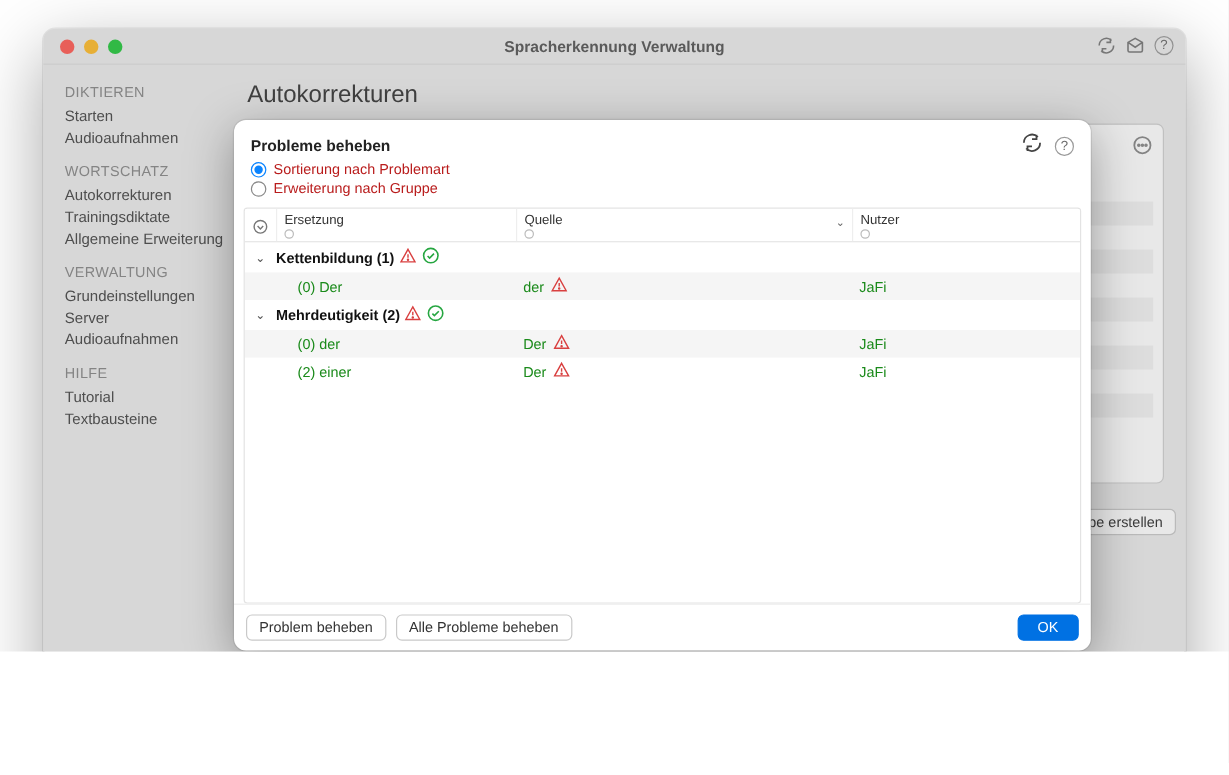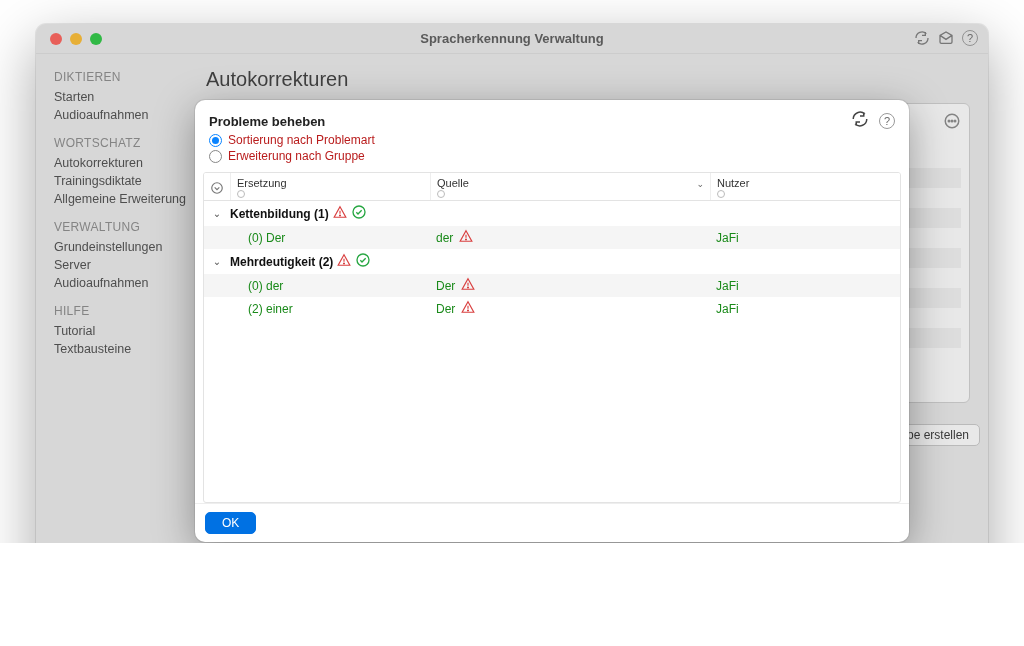--- a/index.html
+++ b/index.html
@@ -293,18 +293,22 @@
                     <path d="M12 10v5"></path>
                     <circle cx="12" cy="18" r="0.8" fill="currentColor"></circle>
                   </svg></span>
               </div>
               <div class="cell c-green">JaFi</div>
             </div>
           </div>
       </div>
 
       <div class="modal-foot">
+        <div class="foot-left">
+          <button class="btn">Problem beheben</button>
+          <button class="btn">Alle Probleme beheben</button>
+        </div>
         <button class="btn primary">OK</button>
       </div>
     </div>
 
   </div>
 </div>
 
 </body></html>

